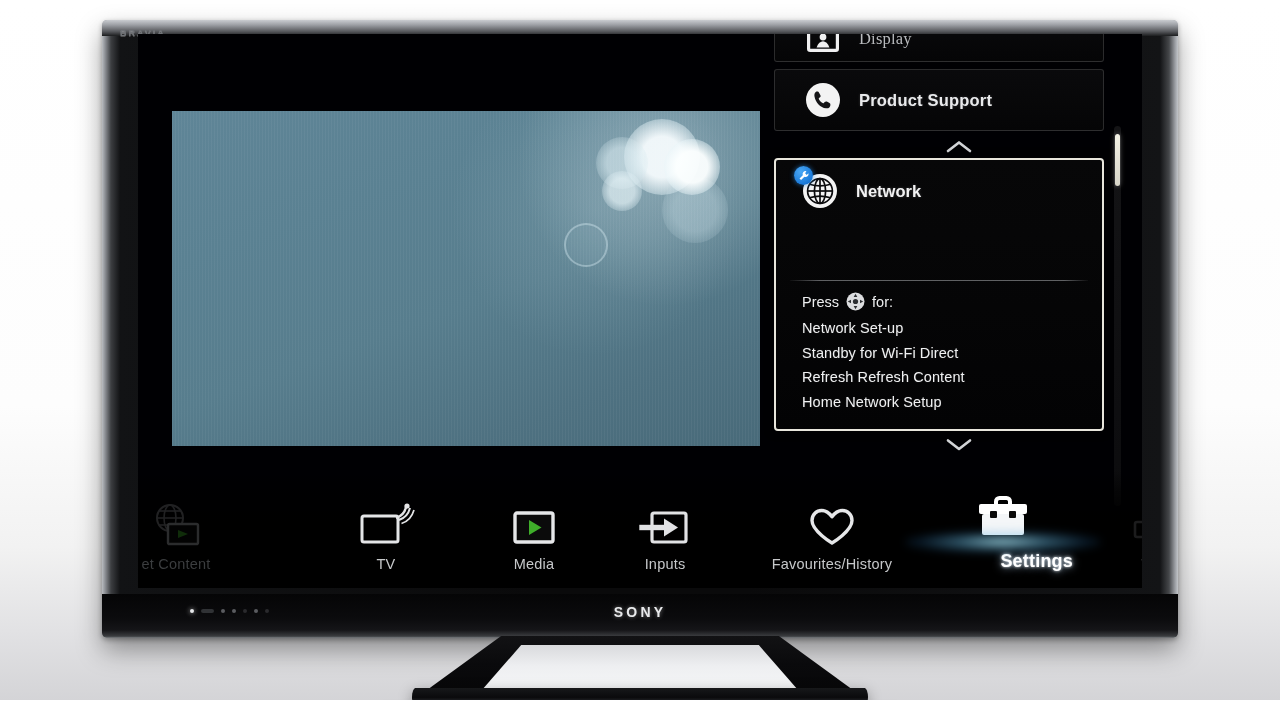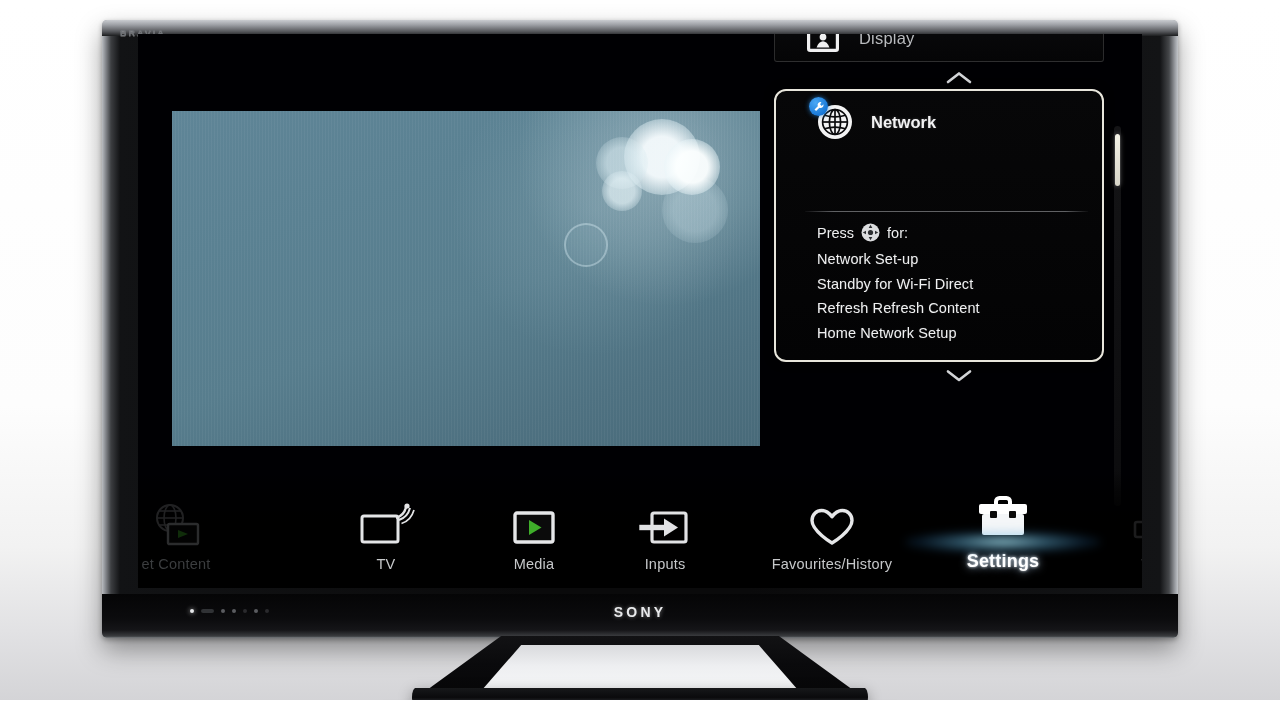--- a/index.html
+++ b/index.html
@@ -169,44 +169,43 @@
   }
   .menu-row .row-icon { flex: 0 0 auto; width: 44px; display: flex; justify-content: center; }
   .menu-row .row-label {
     margin-left: 14px;
     color: #e9eaec;
     font-size: 16.5px;
     font-weight: 700;
     letter-spacing: 0.2px;
     text-shadow: 0 0 3px rgba(255,255,255,0.18);
   }
-  .menu-row.unfocused .row-label { color: #b9bbbe; font-weight: 400; text-shadow: none; }
+  .menu-row.unfocused .row-label { color: #b9bbbe; font-weight: 400; text-shadow: none; font-family: Liberation Serif, serif; }
 
   
   .chev {
     width: 330px;
     height: 16px;
     display: flex;
     justify-content: center;
     align-items: center;
     color: #cfd1d4;
   }
   #chev-up { margin: 2px 0 4px 0; padding-left: 20px; }
   #chev-down { margin-top: 6px; padding-left: 20px; }
 
   
   #network-card {
     position: relative;
     width: 330px;
     box-sizing: border-box;
     border: 2px solid #e8e6dc;
-    border-radius: 12px;
+    border-radius: 4px;
     background: linear-gradient(180deg, #070708 0%, #050506 55%, #030304 100%);
     box-shadow: 0 0 10px rgba(0,0,0,0.6);
-    padding-left: 15px;
   }
   #network-head {
     display: flex;
     align-items: center;
     height: 62px;
     padding-left: 22px;
     box-sizing: border-box;
   }
   #network-head .row-icon { width: 44px; display: flex; justify-content: center; }
   #network-title {
@@ -309,20 +308,21 @@
     color: #c6c8ca;
     font-size: 14.5px;
     font-weight: 400;
     letter-spacing: 0.2px;
   }
   .nav-item.selected .nav-label {
     color: #ffffff;
     font-size: 18px;
     font-weight: 700;
     text-shadow: 0 0 9px rgba(190,225,255,0.85), 0 0 3px rgba(255,255,255,0.9);
+    text-align: right;
   }
   .nav-item.dim .nav-label { color: #3b3d3f; }
   .nav-item.dim svg { opacity: 0.26; }
 
   #settings-glow {
     position: absolute;
     left: 50%;
     transform: translateX(-50%);
     bottom: -10px;
     width: 196px;
@@ -406,20 +406,30 @@
           <span class="row-icon">
             <svg width="32" height="26" viewBox="0 0 32 26">
               <rect x="1.6" y="1.6" width="28.8" height="22.8" rx="1.6" fill="none" stroke="#f0f0f1" stroke-width="3.2"></rect>
               <circle cx="16" cy="11" r="3.4" fill="#f0f0f1"></circle>
               <path d="M9.6 21.4c1.3-4.1 4-6.1 6.4-6.1s5.1 2 6.4 6.1z" fill="#f0f0f1"></path>
             </svg>
           </span>
           <span class="row-label">Display</span>
         </div>
 
+        <div class="menu-row">
+          <span class="row-icon">
+            <span class="circle-icon">
+              <svg width="22" height="22" viewBox="0 0 22 22">
+                <path d="M5.1 2.6c1 0 1.6.3 2.1 1.3l1.2 2.3c.4.8.2 1.5-.5 2.1l-1 .9c-.2.2-.2.4-.1.7.7 1.8 2.5 3.6 4.3 4.3.3.1.5.1.7-.1l.9-1c.6-.7 1.3-.9 2.1-.5l2.3 1.2c1 .5 1.3 1.1 1.3 2.1 0 2.2-2 3.8-4.4 3.4C8.5 18.5 3.5 13.5 2.5 7.4 2.1 5 3.1 2.6 5.1 2.6z" fill="#141416"></path>
+              </svg>
+            </span>
+          </span>
+          <span class="row-label">Product Support</span>
+        </div>
 
         <div class="chev" id="chev-up">
           <svg width="26" height="13" viewBox="0 0 26 13">
             <path d="M2 11 L13 2.4 L24 11" fill="none" stroke="#d2d4d7" stroke-width="2.6" stroke-linecap="round" stroke-linejoin="round"></path>
           </svg>
         </div>
 
         <div id="network-card">
           <div id="network-head">
             <span class="row-icon">

